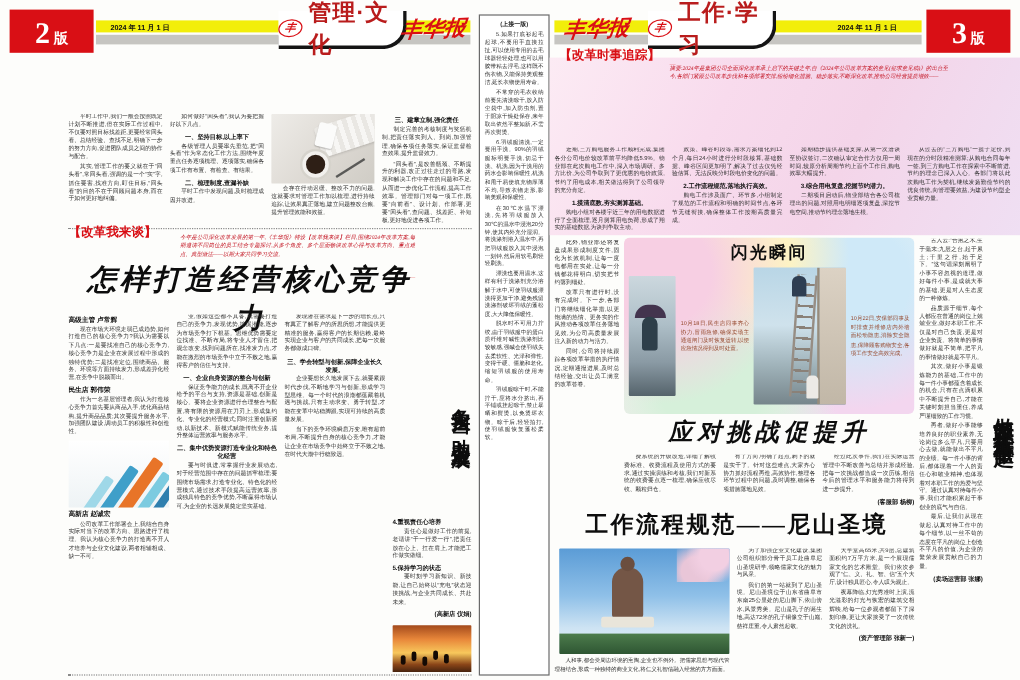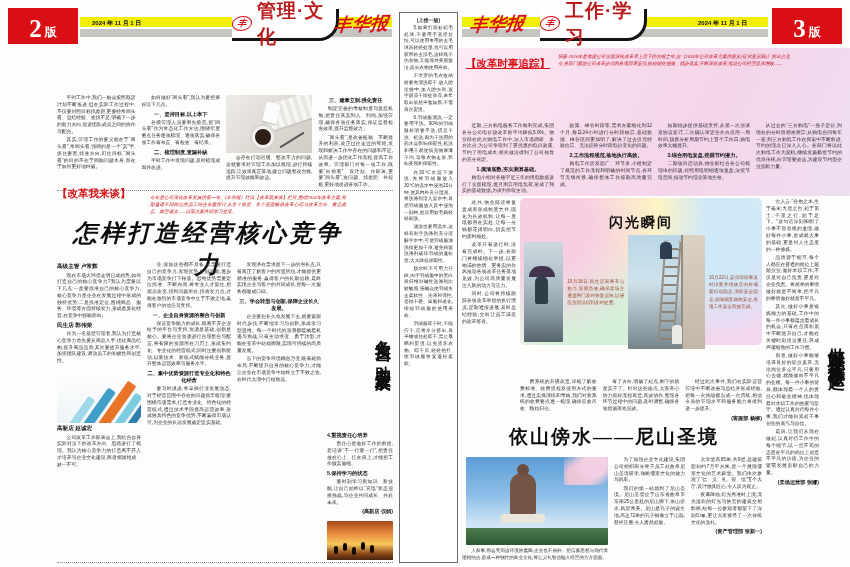--- a/index.html
+++ b/index.html
@@ -209,21 +209,21 @@
     <div class="abs tab" style="left:82px;top:9px;width:104px;height:29px;">
       <span class="logo">丰</span>
       <span class="sec">工作·学习</span>
     </div>
     <div class="abs hdate" style="left:240px;top:18.5px;">2024 年 11 月 1 日</div>
     <div class="abs badge" style="left:314px;top:8px;width:70px;height:33px;">
       <span class="num">3</span>
       <span class="ban">版</span>
     </div>
 
-    <div class="abs redlabel" style="left:8px;top:57px;text-decoration:underline;">【改革时事追踪】</div>
+    <div class="abs redlabel" style="left:8px;top:39px;">【改革时事追踪】</div>
     <div class="abs quote-box redintro" style="left:100px;top:54px;width:232px;height:36px;overflow:hidden;">摘要:2024年是集团公司全面深化改革承上启下的关键之年,自《2024年公司改革方案的意见(征求意见稿)》的出台至今,各部门紧跟公司改革步伐和各项部署安排,纷纷细化措施、稳步落实,不断深化改革,推动公司经营提质增效——</div>
     <div class="abs cols" style="left:4px;top:123px;width:384px;height:70px;">
       <div class="col" style="width:92px;">
         <p class="p">近期,三方购电服务工作顺利完成,集团各分公司电价较改革前平均降低5.9%。物业部在此次购电工作中,深入市场调研、多方比价,为公司争取到了更优惠的电价政策,节约了用电成本,相关做法得到了公司领导的充分肯定。</p>
         <p class="sub">1.摸清底数,夯实测算基础。</p>
         <p class="p">购电小组对各楼宇近三年的用电数据进行了全面梳理,逐月测算用电负荷,形成了翔实的基础数据,为谈判争取主动。</p>
       </div>
       <div class="col" style="width:92px;">
         <p class="p">政策、峰谷时段等,需求方案细化到12个月,每日24小时进行分时段核算,基础数据、峰谷区间更加明了,解决了过去仅凭经验估算、无法反映分时段电价变化的问题。</p>
         <p class="sub">2.工作流程规范,落地执行高效。</p>
@@ -239,51 +239,52 @@
       </div>
     </div>
 
     <div class="abs col" style="left:4px;top:200px;width:54px;height:220px;overflow:hidden;">
       <p class="p">此外,物业部还将复盘成果形成制度文件,固化为长效机制,让每一度电都用在实处,让每一分钱都花得明白,切实把节约落到细处。</p>
       <p class="p">改革只有进行时,没有完成时。下一步,各部门将继续细化举措,以更饱满的热情、更务实的作风推动各项改革任务落地见效,为公司高质量发展注入新的动力与活力。</p>
       <p class="p">同时,公司将持续跟踪各项改革举措的执行情况,定期通报进展,及时总结经验,交出让员工满意的改革答卷。</p>
     </div>
 
     <div class="abs flashbox" style="left:62px;top:198px;width:242px;height:147px;">
-      <div class="flash-title" style="margin-top:16px;">闪光瞬间</div>
+      <div class="flash-title" style="margin-top:4px;">闪光瞬间</div>
       <div style="display:flex;gap:4px;align-items:center;padding:3px 4px 0 4px;">
         <div class="photo ph-umb" style="width:40px;height:100px;">
           <div class="um"></div>
           <div class="fg"></div>
         </div>
         <div class="cap" style="width:58px;">10月18日,民生店同事齐心协力,冒雨急修,确保卖场主通道闸门及时恢复运转,以便应急情况得到及时处置。</div>
         <div class="photo ph-lad" style="width:78px;height:114px;">
           <div class="bld"></div>
           <div class="lad"></div>
           <div class="p1"></div>
           <div class="p2"></div>
         </div>
         <div class="cap" style="width:50px;">10月22日,安保部同事及时排查并维修店内外墙面松动隐患,消除安全隐患,保障顾客购物安全,各项工作安全高效完成。</div>
       </div>
     </div>
 
+    <div class="abs brush" style="left:62px;top:347px;width:242px;font-size:20px;letter-spacing:4px;">应对挑战促提升</div>
     <div class="abs cols" style="left:62px;top:379px;width:242px;height:56px;">
       <div class="col" style="width:77px;">
         <p class="p">费系统的升级改造,详细了解收费标准、收费流程及使用方式的要求,通过实操演练和考核,我们对新系统的收费要点逐一梳理,确保应收尽收、颗粒归仓。</p>
       </div>
       <div class="col" style="width:77px;">
         <p class="p">有了方向,明确了起点,剩下的就是实干了。针对这些难点,大家齐心协力抓好流程再造,高效协作,整理各环节过程中的问题,及时调整,确保各项措施落地见效。</p>
       </div>
       <div class="col" style="width:77px;">
         <p class="p">经过此次事件,我们在实际运营管理中不断改善与总结并形成经验,把每一次挑战都当成一次历练,相信今后的管理水平和服务能力将得到进一步提升。</p>
         <p class="byline">(客服部 杨柳)</p>
       </div>
     </div>
 
-    <div class="abs kai" style="left:8px;top:424px;width:296px;font-size:19px;letter-spacing:2px;">依山傍水——尼山圣境</div>
+    <div class="abs kai" style="left:8px;top:424px;width:296px;font-size:19px;letter-spacing:2px;">工作流程规范——尼山圣境</div>
     <div class="abs photo ph-statue" style="left:8px;top:457px;width:142px;height:88px;">
       <div class="bl"></div>
       <div class="st"></div>
       <div class="pd"></div>
       <div class="tr"></div>
     </div>
     <div class="abs" style="left:4px;top:548px;width:146px;overflow:hidden;height:15px;">
       <p class="p" style="font-size:4.6px;">人和事,都会受周边环境的熏陶,企业也不例外。把儒家思想与现代管理相结合,形成一种独特的商业文化,将仁义礼智信融入经营的方方面面。</p>
     </div>
     <div class="abs cols" style="left:156px;top:457px;width:148px;height:104px;">

